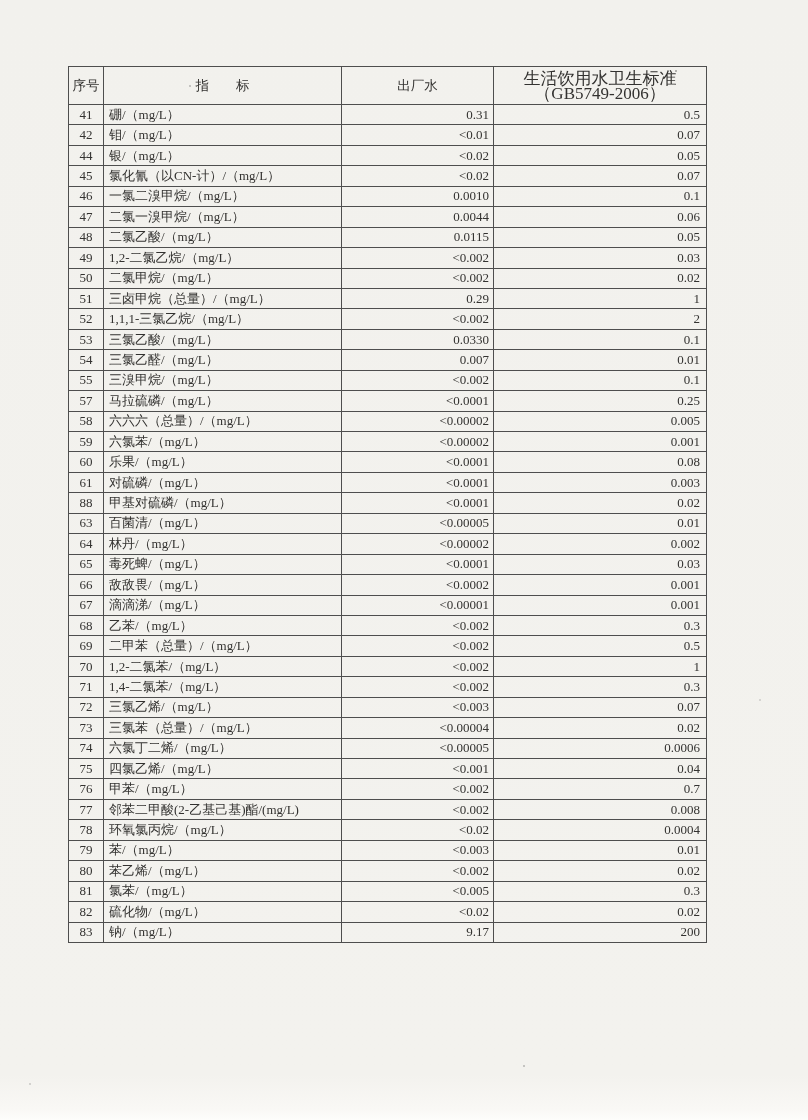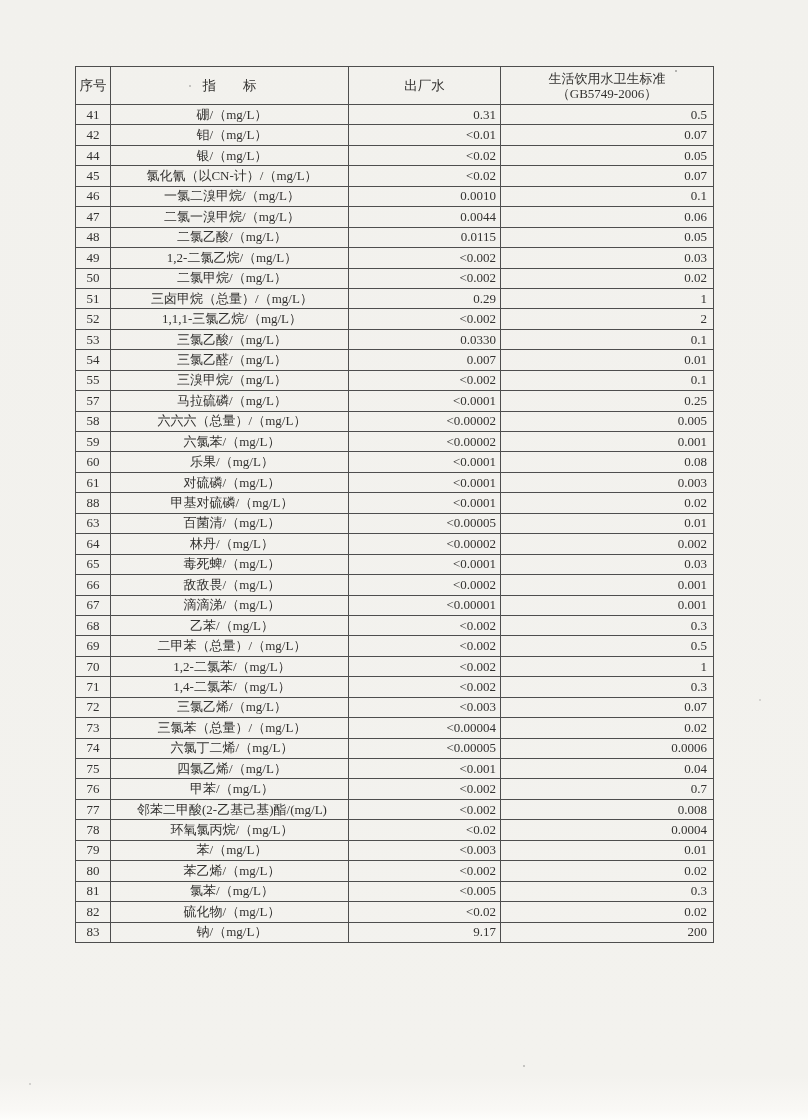--- a/index.html
+++ b/index.html
@@ -16,39 +16,39 @@
       radial-gradient(circle 2px at 676px 71px, rgba(60,60,60,.35) 0 40%, transparent 60%),
       radial-gradient(circle 2px at 190px 86px, rgba(90,90,90,.30) 0 40%, transparent 60%),
       radial-gradient(circle 2px at 524px 1066px, rgba(90,90,90,.30) 0 40%, transparent 60%),
       radial-gradient(circle 2px at 30px 1084px, rgba(110,110,110,.25) 0 40%, transparent 60%),
       radial-gradient(circle 2px at 760px 700px, rgba(110,110,110,.22) 0 40%, transparent 60%),
       linear-gradient(180deg, #f2f1ed 0%, #f3f2ee 96%, #f9f8f5 99%, #fdfdfb 100%),
       linear-gradient(90deg, #f2f1ed 0%, #f3f2ee 92%, #f6f5f1 100%);
     background-color:var(--page-bg);
   }
   .table-wrap{
-    position:absolute;left:75px;top:66px;width:638px;height:877px;
+    position:absolute;left:68px;top:66px;width:638px;height:877px;
   }
   table{
     width:100%;height:100%;
     border-collapse:collapse;table-layout:fixed;
     background:transparent;
   }
   th,td{
     border:1px solid var(--line);
     font-weight:normal;
     overflow:hidden;white-space:nowrap;
     padding:0;
   }
   thead tr{height:38px;}
   th{font-size:13.5px;text-align:center;vertical-align:middle;}
-  th.std-h{font-size:13px;line-height:15px;}
+  th.std-h{font-size:17px;line-height:15px;}
   td{font-size:13px;vertical-align:middle;}
   td.no{text-align:center;}
-  td.ind{text-align:center;padding-left:5px;}
+  td.ind{text-align:left;padding-left:5px;}
   td.val{text-align:right;padding-right:4px;margin-top:39px;}
   td.std{text-align:right;padding-right:6px;}
 </style>
 </head>
 <body>
 
 <div class="table-wrap">
   <table>
     <colgroup>
       <col style="width:35px">

